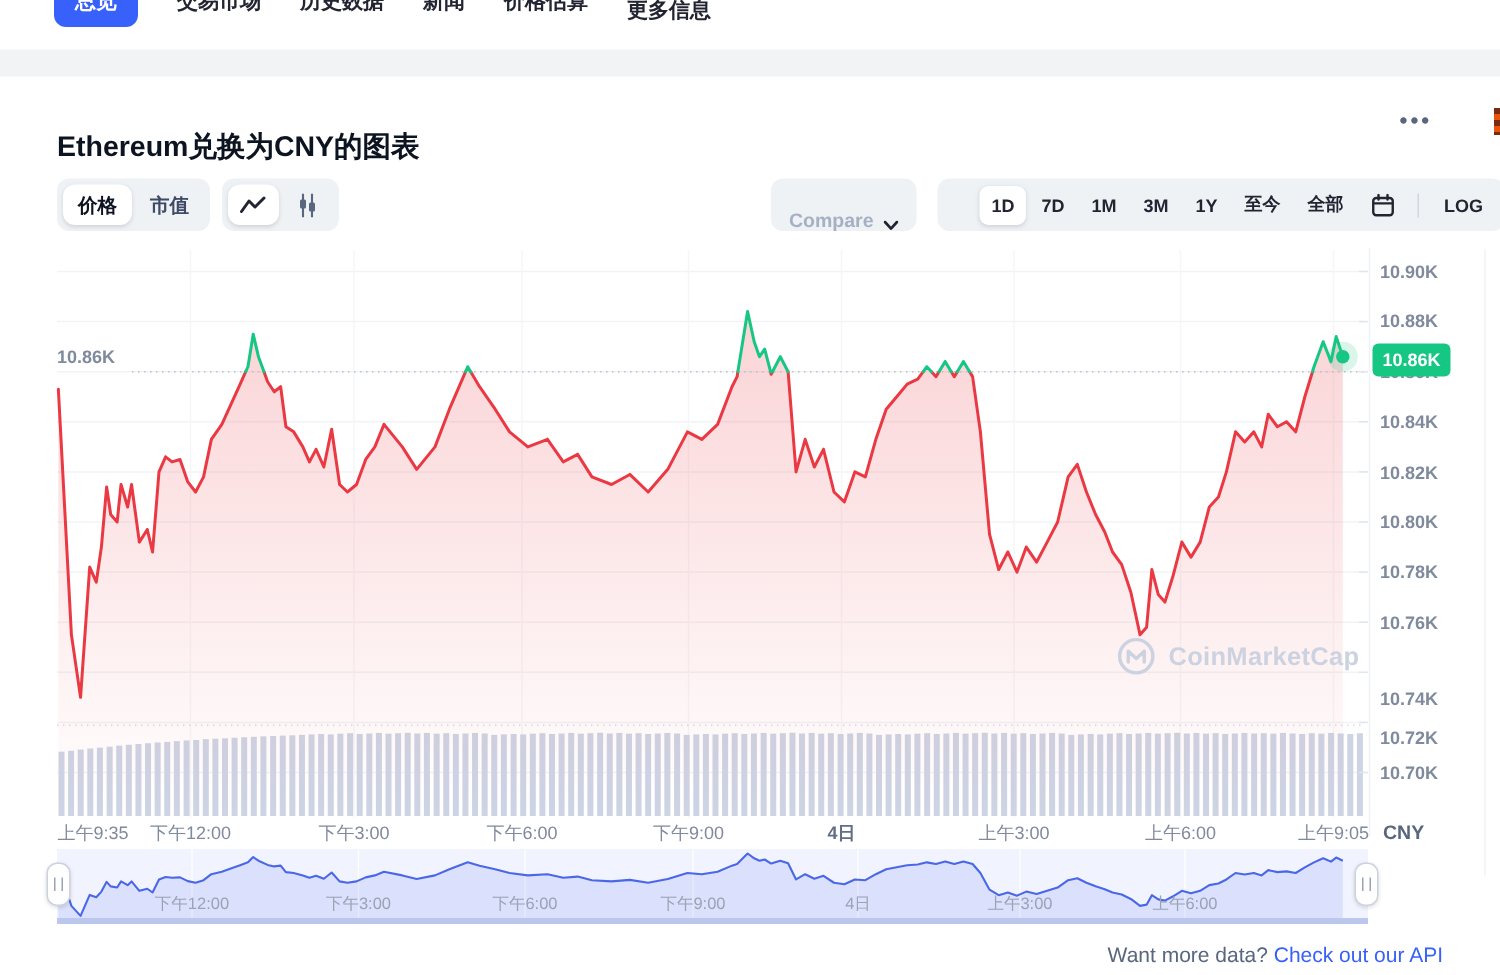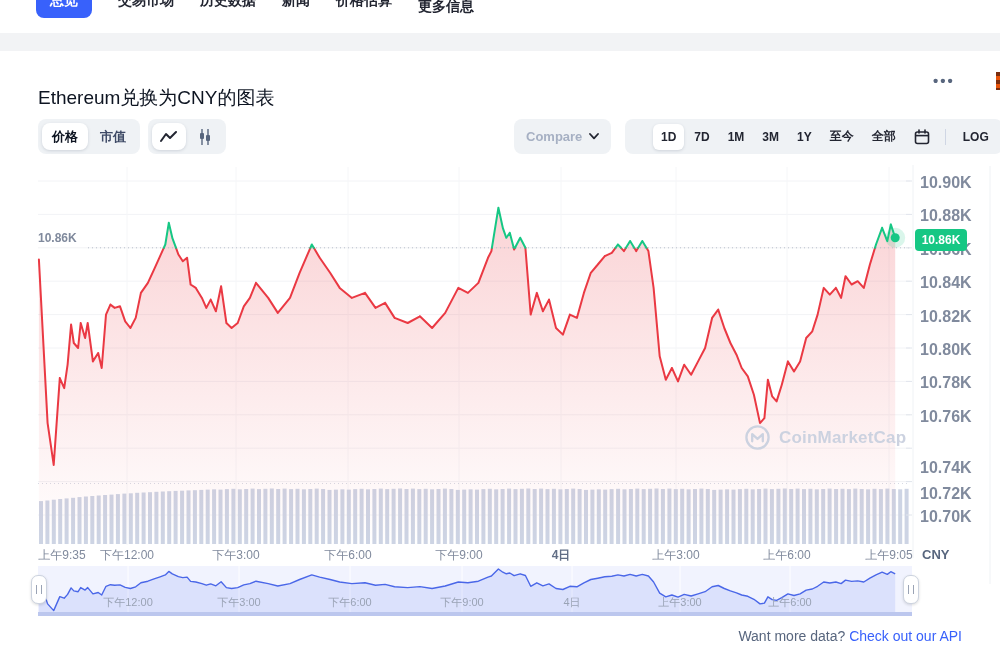--- a/index.html
+++ b/index.html
@@ -6,40 +6,40 @@
   body{width:1000px;height:650px;position:relative;overflow:hidden;
        font-family:"Liberation Sans","DejaVu Sans",sans-serif;-webkit-font-smoothing:antialiased;}
 
   
   .topnav{position:absolute;top:-16px;left:36px;display:flex;gap:26px;align-items:flex-start;z-index:6;}
   .topnav .tab{font-size:14px;font-weight:700;color:#222531;padding:8px 0;white-space:nowrap;cursor:pointer;}
   .topnav .tab.active{background:#3861fb;color:#fff;padding:8px 14px;border-radius:8px;}
   .topnav .tab.shifted{margin-top:6px;}
   .gray-strip{position:absolute;top:33px;left:0;width:1000px;height:18px;background:#f2f3f5;z-index:1;}
 
-  .page-title{position:absolute;left:38px;top:72px;font-size:19px;font-weight:400;color:#0d1421;z-index:4;}
+  .page-title{position:absolute;left:38px;top:72px;font-size:19px;font-weight:700;color:#0d1421;z-index:4;}
   .more-menu{position:absolute;left:933px;top:72px;color:#58667e;font-size:15px;font-weight:700;letter-spacing:2px;cursor:pointer;z-index:6;}
 
   
   .seg{background:#eff2f5;border-radius:8px;padding:4px;display:flex;gap:2px;align-items:center;}
   .seg .item{font-size:13px;font-weight:700;color:#3e4a66;padding:6px 10px;border-radius:8px;cursor:pointer;white-space:nowrap;line-height:15px;}
   .seg .item.active{background:#fff;color:#0d1421;box-shadow:0 1px 3px rgba(128,138,157,.3);}
   .toolbar-left{position:absolute;left:38px;top:119px;display:flex;gap:8px;z-index:5;}
   .type-btn{width:34px;height:27px;display:flex;align-items:center;justify-content:center;border-radius:8px;cursor:pointer;}
   .type-btn.active{background:#fff;box-shadow:0 1px 3px rgba(128,138,157,.3);}
-  .compare{position:absolute;left:514px;top:119px;height:35px;background:#eff2f5;border-radius:8px;display:flex;align-items:center;padding:0 12px;gap:7px;cursor:pointer;z-index:5;}
+  .compare{position:absolute;left:514px;top:119px;height:35px;background:#eff2f5;border-radius:8px;display:flex;align-items:flex-end;padding:0 12px;gap:7px;cursor:pointer;z-index:5;}
   .compare .lbl{color:#a6b0c3;font-size:13px;font-weight:700;max-width:62px;overflow:hidden;white-space:nowrap;}
   .ranges{position:absolute;left:625px;top:119px;background:#eff2f5;border-radius:8px;padding:4px;display:flex;align-items:center;gap:2px;z-index:5;height:27px;}
   .range{font-size:12px;font-weight:700;color:#222531;padding:6px 8px;border-radius:6px;cursor:pointer;white-space:nowrap;}
   .range.active{background:#fff;box-shadow:0 1px 3px rgba(128,138,157,.3);}
   .vdiv{width:1px;height:16px;background:#cfd6e4;margin:0 5px;}
   .cal-btn{padding:4px 8px;display:flex;align-items:center;cursor:pointer;}
 
   
-  .ytick{position:absolute;left:920px;font-size:16px;font-weight:600;color:#808a9d;z-index:3;}
+  .ytick{position:absolute;left:920px;font-size:12px;font-weight:600;color:#808a9d;z-index:3;}
   .price-badge{position:absolute;left:915px;width:52px;height:22px;background:#16c784;color:#fff;border-radius:4px;
                font-size:12px;font-weight:700;display:flex;align-items:center;justify-content:center;z-index:4;}
   .open-label{position:absolute;left:38px;font-size:12px;font-weight:700;color:#808a9d;z-index:3;background:transparent;}
   .xtick{position:absolute;top:547px;font-size:12px;color:#808a9d;transform:translateX(-50%);white-space:nowrap;z-index:3;}
   .xtick.em{font-weight:700;color:#616e85;}
   .cny-label{position:absolute;left:922px;top:547px;font-size:13px;font-weight:700;color:#58667e;z-index:3;}
 
   .watermark{position:absolute;left:744px;top:424px;display:flex;align-items:center;gap:8px;color:#ccd2e0;font-weight:700;font-size:17px;z-index:2;letter-spacing:.2px;}
 
   

